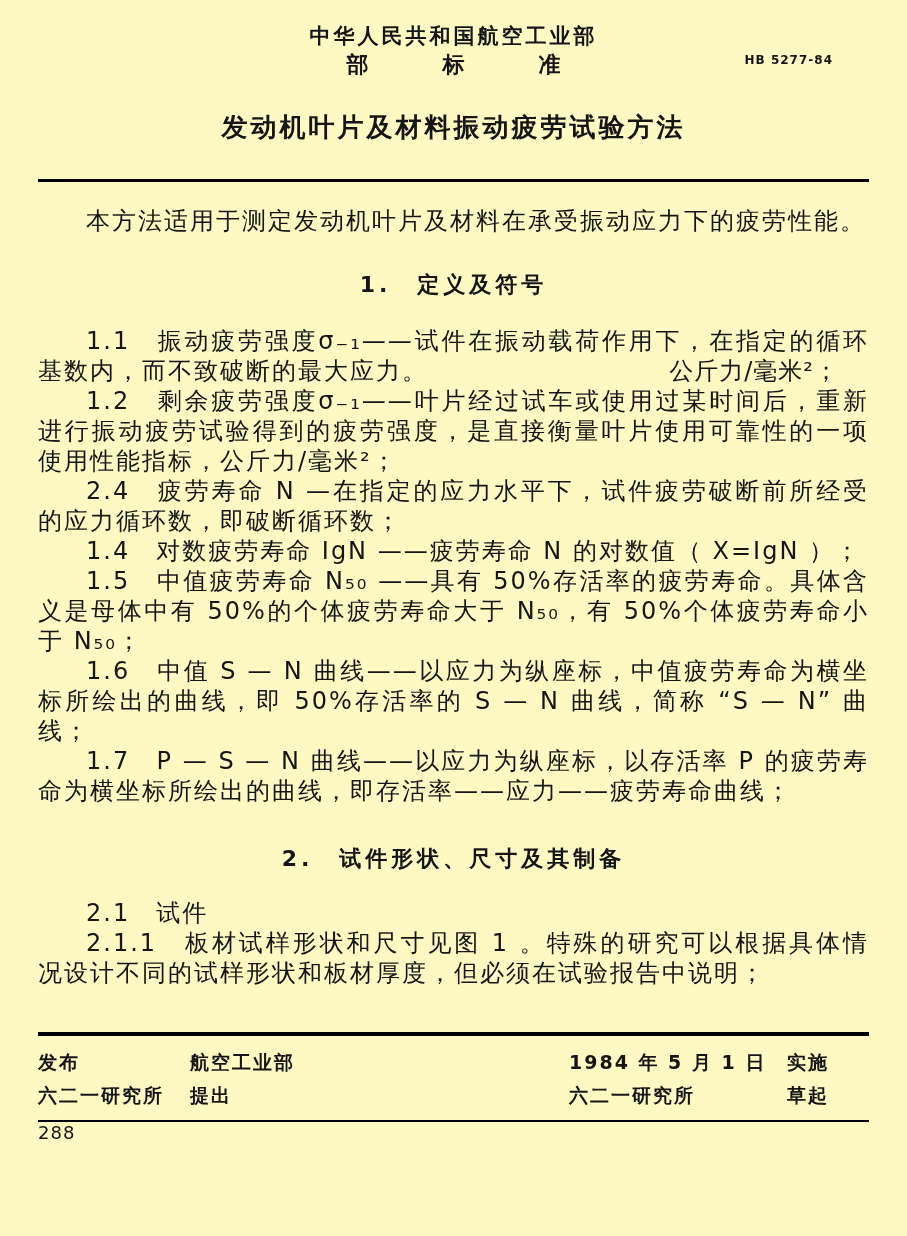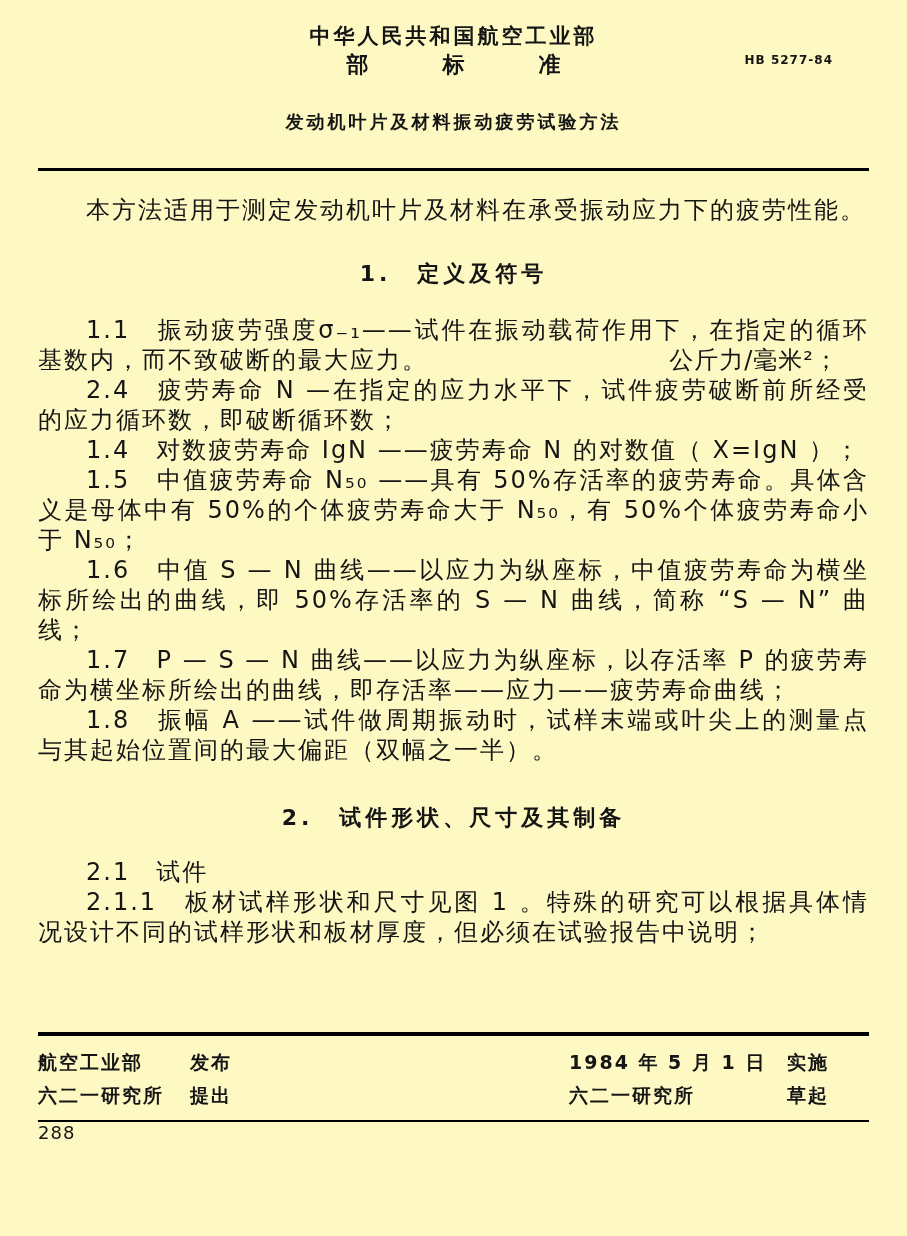--- a/index.html
+++ b/index.html
@@ -14,21 +14,21 @@
     text-align: center; font-size: 21px; font-weight: 700;
     letter-spacing: 3px; margin-top: 8px;
   }
   .std-line { position: relative; text-align: center; height: 30px; }
   .std-label { font-size: 22px; font-weight: 700; letter-spacing: 26px; margin-left: 26px; }
   .std-code {
     position: absolute; right: 36px; top: 3px;
     font-size: 12px; font-weight: 700; letter-spacing: 1px;
   }
   .doc-title {
-    text-align: center; font-size: 18px; font-weight: 700;
+    text-align: center; font-size: 26px; font-weight: 700;
     letter-spacing: 3px; margin-top: 30px;
   }
   .title-rule { height: 0; border: none; border-top: 3px solid #000; margin: 34px 0 0 0; }
   .para {
     margin: 0; font-size: 24px; line-height: 30px; letter-spacing: 2px;
     text-align: justify; text-indent: 2em; color: #151515;
   }
   .intro { margin-top: 24px; }
   .para.rel { position: relative; }
   .unit-right {
@@ -68,39 +68,39 @@
     <hr class="title-rule">
 
     <p class="para intro">本方法适用于测定发动机叶片及材料在承受振动应力下的疲劳性能。</p>
 
     <div class="section-heading">1.　定义及符号</div>
 
     <p class="para rel">
       <span>1.1　振动疲劳强度σ₋₁——试件在振动载荷作用下，在指定的循环基数内，而不致破断的最大应力。</span>
       <span class="unit-right">公斤力/毫米²；</span>
     </p>
+    <p class="para">1.2　剩余疲劳强度σ₋₁——叶片经过试车或使用过某时间后，重新进行振动疲劳试验得到的疲劳强度，是直接衡量叶片使用可靠性的一项使用性能指标，公斤力/毫米²；</p>
     <p class="para">2.4　疲劳寿命 N —在指定的应力水平下，试件疲劳破断前所经受的应力循环数，即破断循环数；</p>
     <p class="para">1.4　对数疲劳寿命 IgN ——疲劳寿命 N 的对数值（ X=IgN ）；</p>
     <p class="para">1.5　中值疲劳寿命 N₅₀ ——具有 50%存活率的疲劳寿命。具体含义是母体中有 50%的个体疲劳寿命大于 N₅₀，有 50%个体疲劳寿命小于 N₅₀；</p>
     <p class="para">1.6　中值 S — N 曲线——以应力为纵座标，中值疲劳寿命为横坐标所绘出的曲线，即 50%存活率的 S — N 曲线，简称 “S — N” 曲线；</p>
     <p class="para">1.7　P — S — N 曲线——以应力为纵座标，以存活率 P 的疲劳寿命为横坐标所绘出的曲线，即存活率——应力——疲劳寿命曲线；</p>
-    <p class="para">1.8　振幅 A ——试件做周期振动时，试样末端或叶尖上的测量点与其起始位置间的最大偏距（双幅之一半）。</p>
 
     <div class="section-heading second">2.　试件形状、尺寸及其制备</div>
 
     <p class="para">2.1　试件</p>
     <p class="para">2.1.1　板材试样形状和尺寸见图 1 。特殊的研究可以根据具体情况设计不同的试样形状和板材厚度，但必须在试验报告中说明；</p>
 
   </div>
 
   <div class="footer">
     <div class="footer-rule-top"></div>
     <div class="footer-grid">
+      <span>发布</span>
       <span>航空工业部</span>
-      <span>发布</span>
       <span>1984 年 5 月 1 日</span>
       <span>实施</span>
       <span>六二一研究所</span>
       <span>提出</span>
       <span>六二一研究所</span>
       <span>草起</span>
     </div>
     <div class="footer-rule-bottom"></div>
     <div class="page-number">288</div>
   </div>

